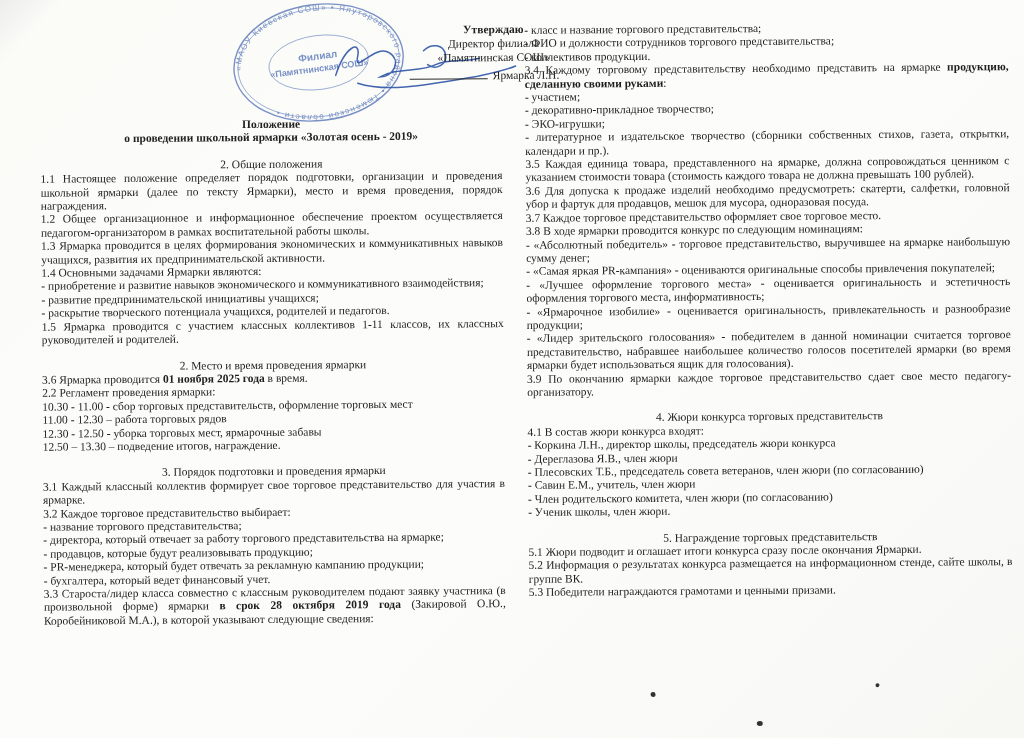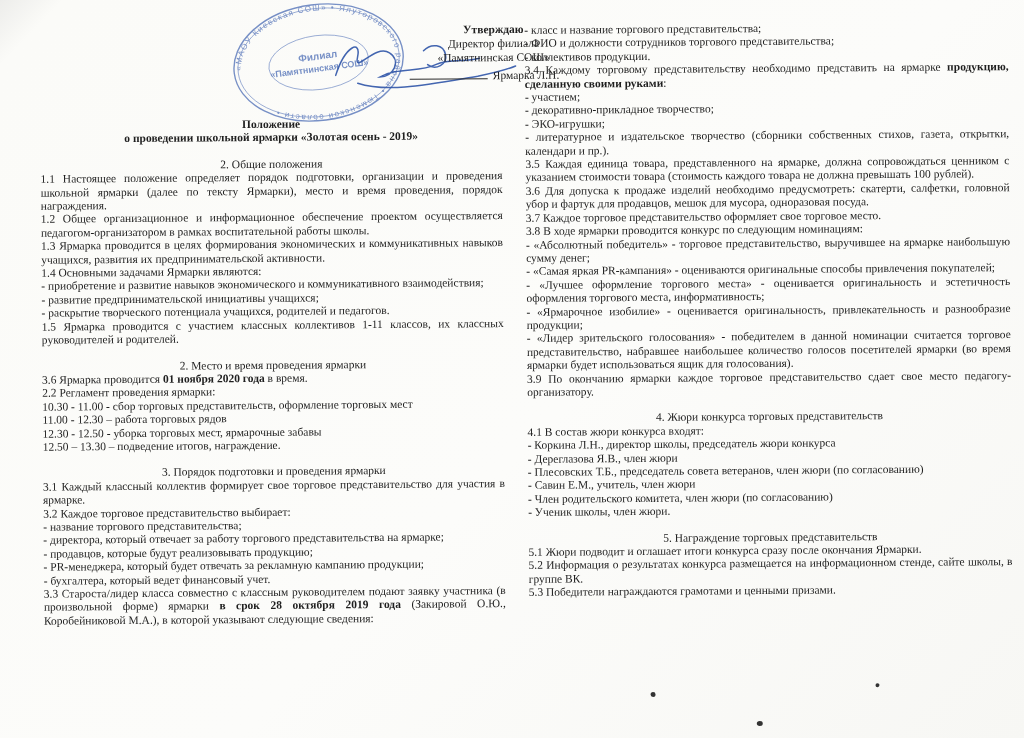--- a/index.html
+++ b/index.html
@@ -120,21 +120,21 @@
         <div class="block h"><span>2. Общие положения</span></div>
         <div class="block p"><span>1.1 Настоящее положение определяет порядок подготовки, организации и проведения школьной ярмарки (далее по тексту Ярмарки), место и время проведения, порядок награждения.</span></div>
         <div class="block p"><span>1.2 Общее организационное и информационное обеспечение проектом осуществляется педагогом-организатором в рамках воспитательной работы школы.</span></div>
         <div class="block p"><span>1.3 Ярмарка проводится в целях формирования экономических и коммуникативных навыков учащихся, развития их предпринимательской активности.</span></div>
         <div class="block p"><span>1.4 Основными задачами Ярмарки являются:</span></div>
         <div class="block p"><span>- приобретение и развитие навыков экономического и коммуникативного взаимодействия;</span></div>
         <div class="block p"><span>- развитие предпринимательской инициативы учащихся;</span></div>
         <div class="block p"><span>- раскрытие творческого потенциала учащихся, родителей и педагогов.</span></div>
         <div class="block p"><span>1.5 Ярмарка проводится с участием классных коллективов 1-11 классов, их классных руководителей и родителей.</span></div>
         <div class="block h"><span>2. Место и время проведения ярмарки</span></div>
-        <div class="block p"><span>3.6 Ярмарка проводится </span><span class="b">01 ноября 2020 года</span><span> в время.</span></div>
+        <div class="block p"><span>3.6 Ярмарка проводится </span><span class="b">01 ноября 2025 года</span><span> в время.</span></div>
         <div class="block p"><span>2.2 Регламент проведения ярмарки:</span></div>
         <div class="block p"><span>10.30 - 11.00 - сбор торговых представительств, оформление торговых мест</span></div>
         <div class="block p"><span>11.00 - 12.30 – работа торговых рядов</span></div>
         <div class="block p"><span>12.30 - 12.50 - уборка торговых мест, ярмарочные забавы</span></div>
         <div class="block p"><span>12.50 – 13.30 – подведение итогов, награждение.</span></div>
         <div class="block h"><span>3. Порядок подготовки и проведения ярмарки</span></div>
         <div class="block p"><span>3.1 Каждый классный коллектив формирует свое торговое представительство для участия в ярмарке.</span></div>
         <div class="block p"><span>3.2 Каждое торговое представительство выбирает:</span></div>
         <div class="block p"><span>- название торгового представительства;</span></div>
         <div class="block p"><span>- директора, который отвечает за работу торгового представительства на ярмарке;</span></div>

